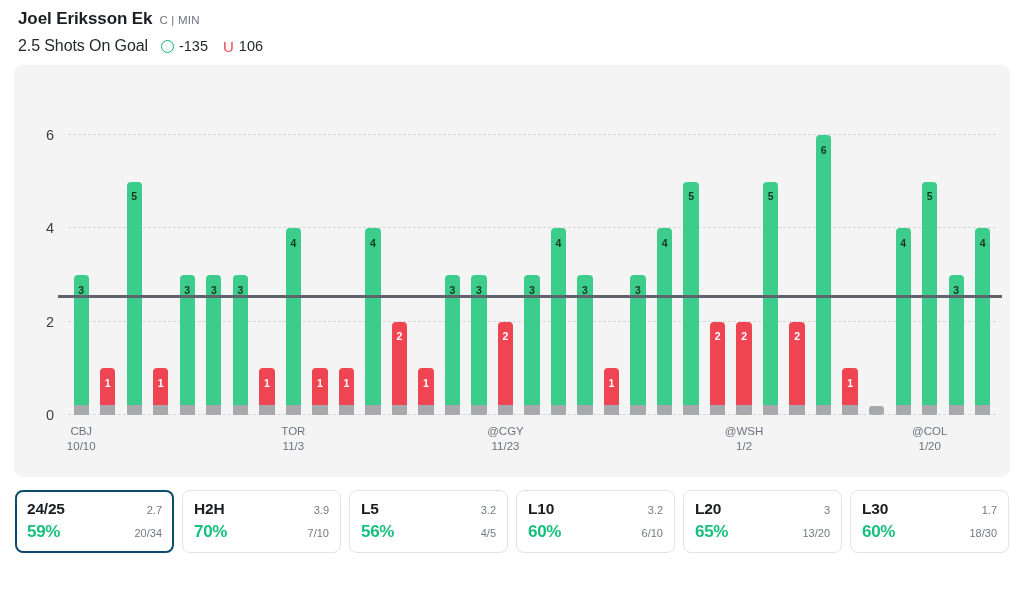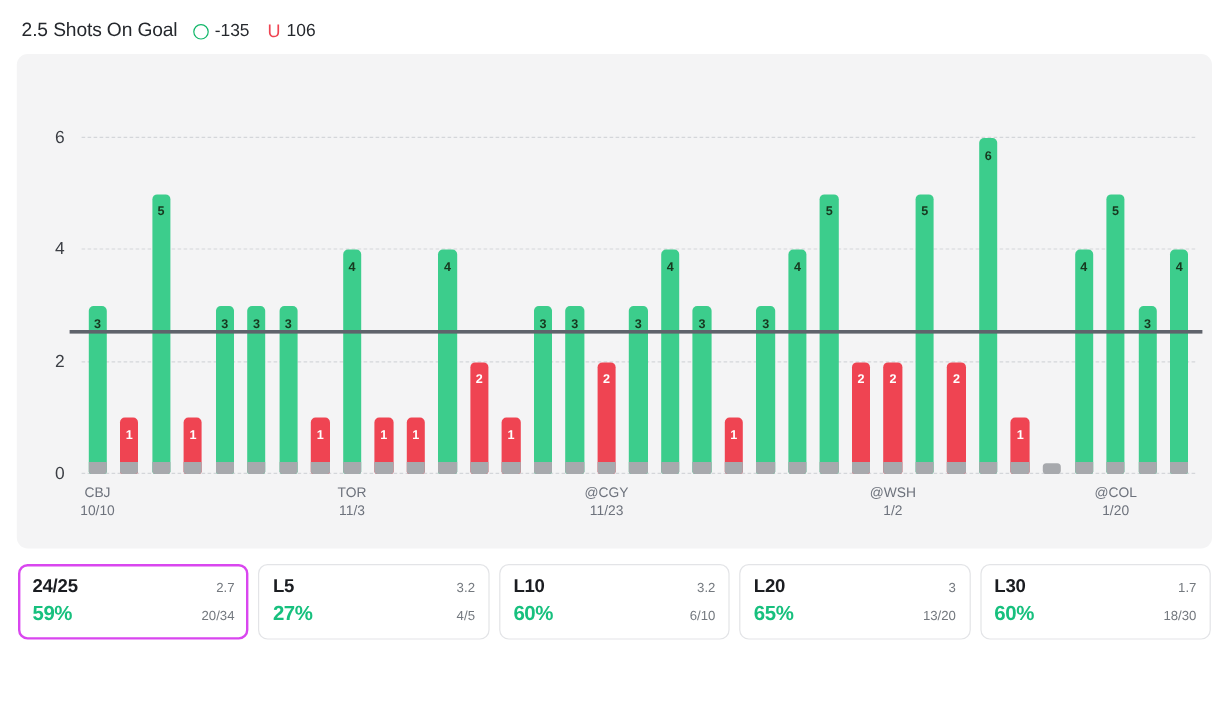--- a/index.html
+++ b/index.html
@@ -90,34 +90,38 @@
     padding: 0 1px;
   }
   .card {
     flex: 1 1 0;
     min-width: 0;
     background: #ffffff;
     border: 1px solid #e3e4e7;
     border-radius: 8px;
     padding: 9px 11px 10px 11px;
   }
-  .card.active { border: 2px solid #d946ef; padding: 8px 10px 9px 10px; }
+  .card.active { border: 2px solid #0c4a6e; padding: 8px 10px 9px 10px; }
   .card-top, .card-bot { display: flex; align-items: baseline; justify-content: space-between; gap: 6px; }
   .card-top { margin-bottom: 4px; }
   .card-key { font-size: 15.5px; font-weight: bold; color: #1b1d21; letter-spacing: -0.2px; }
   .card-avg { font-size: 11px; color: #74797f; }
   .card-pct { font-size: 17px; font-weight: bold; color: #17c07e; letter-spacing: -0.3px; }
   .card-rec { font-size: 11px; color: #74797f; }
 </style>
 </head>
 <body>
 
 <div class="wrap">
 
   <div class="header">
+    <div class="name-row">
+      <span class="player-name">Joel Eriksson Ek</span>
+      <span class="pos-team">C | MIN</span>
+    </div>
     <div class="prop-row">
       <span class="prop-label">2.5 Shots On Goal</span>
       <span class="odds-grp">
         <span class="odds">
           <span class="o-mark"></span>
           <span>-135</span>
         </span>
         <span class="odds">
           <span class="u-mark">U</span>
           <span>106</span>
@@ -419,25 +423,35 @@
           <span class="card-key">24/25</span>
           <span class="card-avg">2.7</span>
         </div>
         <div class="card-bot">
           <span class="card-pct">59%</span>
           <span class="card-rec">20/34</span>
         </div>
       </div>
       <div class="card">
         <div class="card-top">
+          <span class="card-key">H2H</span>
+          <span class="card-avg">3.9</span>
+        </div>
+        <div class="card-bot">
+          <span class="card-pct">70%</span>
+          <span class="card-rec">7/10</span>
+        </div>
+      </div>
+      <div class="card">
+        <div class="card-top">
           <span class="card-key">L5</span>
           <span class="card-avg">3.2</span>
         </div>
         <div class="card-bot">
-          <span class="card-pct">27%</span>
+          <span class="card-pct">56%</span>
           <span class="card-rec">4/5</span>
         </div>
       </div>
       <div class="card">
         <div class="card-top">
           <span class="card-key">L10</span>
           <span class="card-avg">3.2</span>
         </div>
         <div class="card-bot">
           <span class="card-pct">60%</span>

